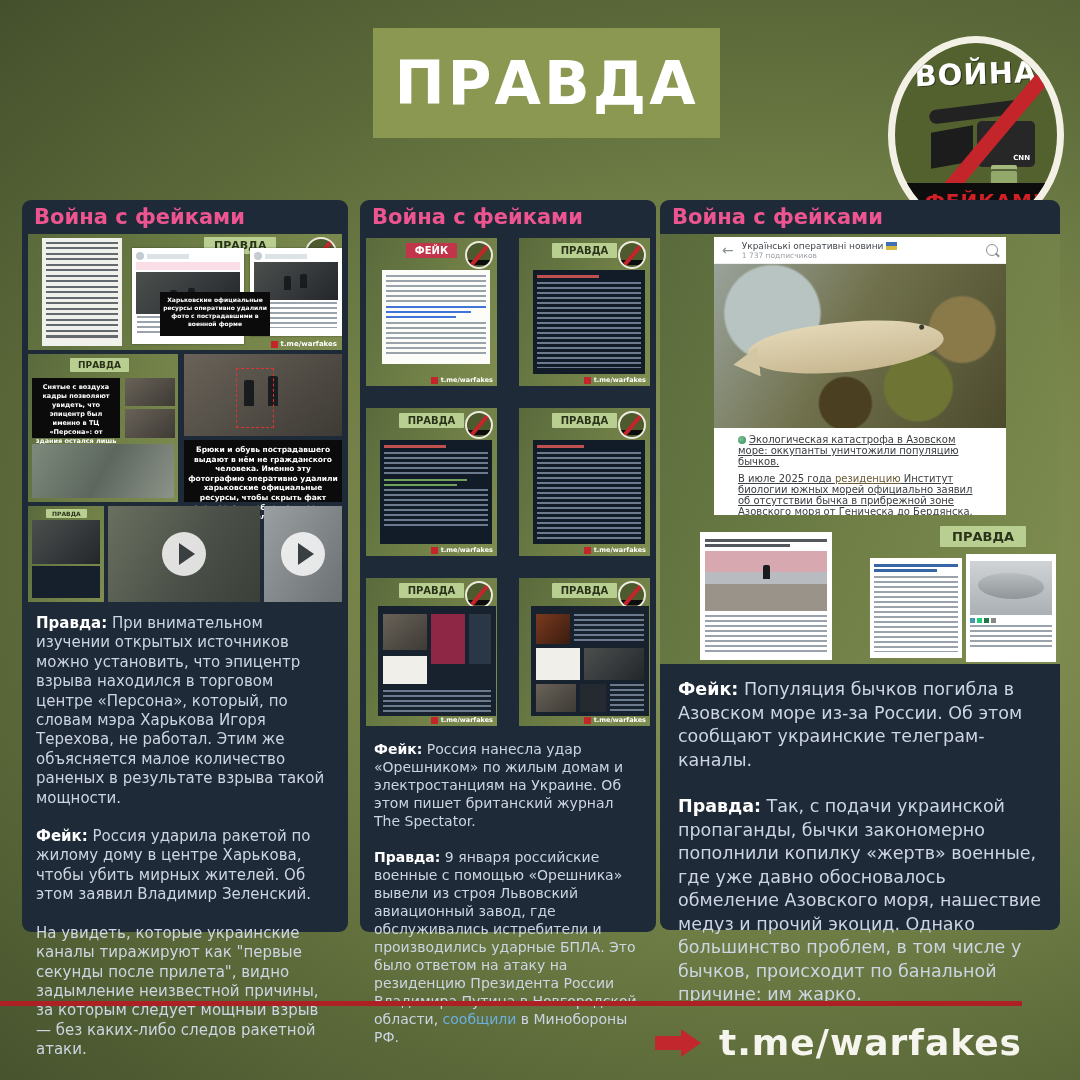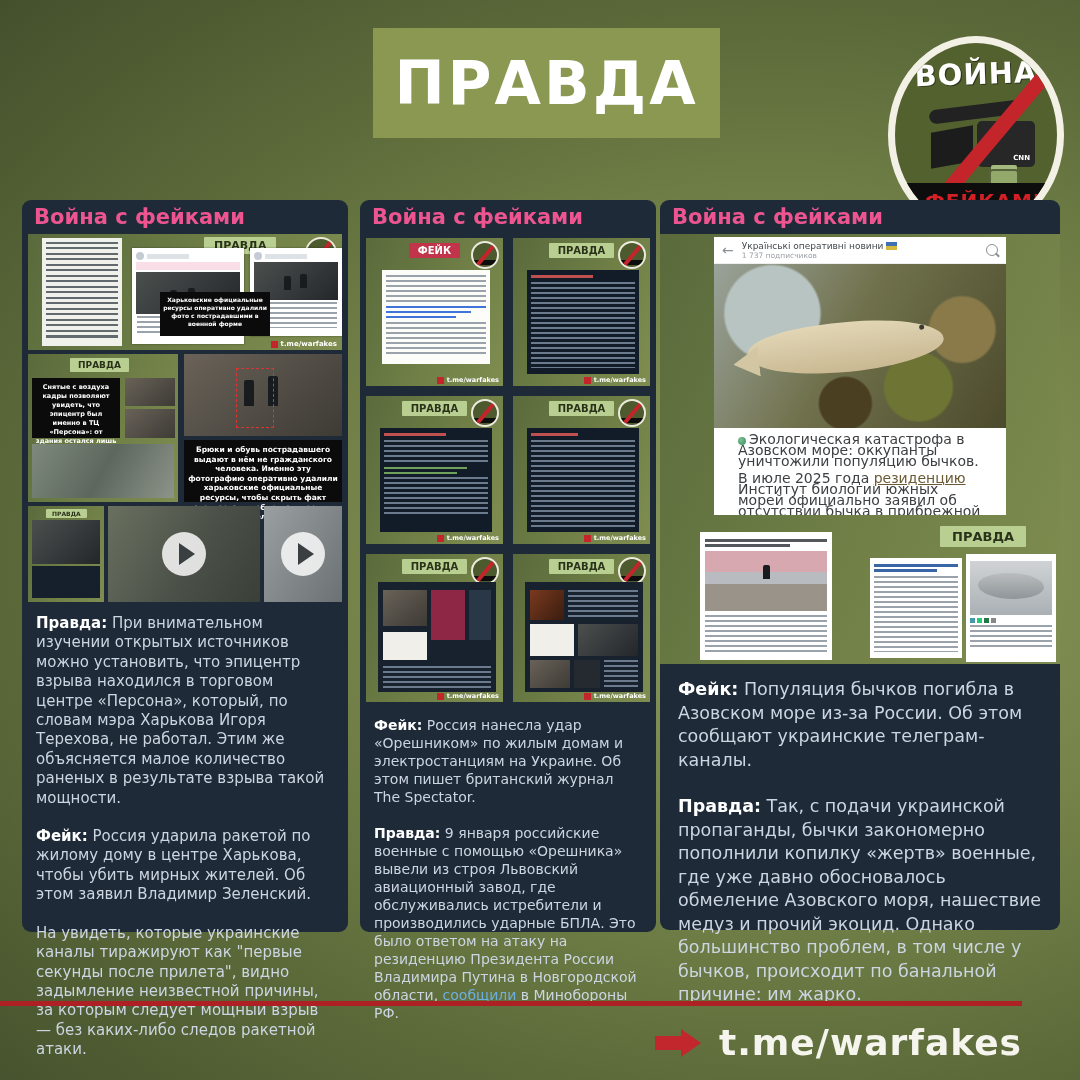--- a/index.html
+++ b/index.html
@@ -82,21 +82,21 @@
   .pillC{position:absolute;left:18px;top:3px;font-size:6px;padding:1px 6px;}
   .v1ph{position:absolute;left:4px;top:14px;width:68px;height:44px;}
   .v1tx{position:absolute;left:4px;top:60px;width:68px;height:32px;background:#16202c;}
   .v2{position:absolute;left:80px;top:0;width:152px;height:96px;background:linear-gradient(120deg,#6a705f 0%,#4b5148 55%,#3a3f38 100%);}
   .v3{position:absolute;left:236px;top:0;width:78px;height:96px;background:linear-gradient(120deg,#9aa0a2 0%,#7e8486 60%,#6c7274 100%);}
   #card1 .textblock{padding:12px 14px;font-size:15px;line-height:19.4px;}
   #card1 .textblock p{margin-bottom:19px;}
 
   
   #card2{left:360px;width:296px;height:732px;}
-  .c2-grid{display:grid;grid-template-columns:1fr 1fr;gap:10px;margin:4px 6px;}
+  .c2-grid{display:grid;grid-template-columns:1fr 1fr;gap:22px;margin:4px 6px;}
   .c2-tile{position:relative;height:148px;overflow:hidden;}
   .c2-pill{display:block;margin:5px auto 0 auto;width:max-content;font-size:10px;padding:2px 9px;}
   .c2-white{position:absolute;left:16px;top:32px;width:108px;height:94px;background:#fcfcf9;padding:5px 4px;box-sizing:border-box;}
   .sel{height:2px;background:#3f74d8;margin:3px 0 0 0;}
   .c2-navy{position:absolute;left:14px;top:32px;width:112px;height:104px;background:#121c28;padding:5px 4px;box-sizing:border-box;}
   .redline{height:3px;background:#c05050;width:60%;margin-bottom:4px;}
   .greenline{height:2px;background:#6fa05c;width:80%;margin:3px 0;}
   .c2-col{position:absolute;left:12px;top:28px;width:118px;height:110px;background:#18222f;}
   .mrect{position:absolute;}
   #card2 .textblock{padding:10px 14px;font-size:14px;line-height:18px;}
@@ -118,21 +118,21 @@
     background:radial-gradient(circle at 20% 30%,#b8c4c2 0 18%,transparent 19%),
       radial-gradient(circle at 70% 75%,#6d7434 0 14%,transparent 15%),
       radial-gradient(circle at 85% 40%,#8a7a4a 0 12%,transparent 13%),
       radial-gradient(circle at 45% 85%,#4b3f22 0 12%,transparent 13%),
       linear-gradient(120deg,#9aa39b 0%,#70714c 45%,#4c4a2c 100%);}
   .fish{position:absolute;left:34px;top:58px;width:196px;height:50px;background:linear-gradient(to bottom,#e2d6b6,#c9b992);
     border-radius:48% 70% 55% 70%;transform:rotate(-7deg);}
   .fish::after{content:"";position:absolute;right:18px;top:12px;width:5px;height:5px;border-radius:50%;background:#3a3a32;}
   .fish::before{content:"";position:absolute;left:-16px;top:14px;width:26px;height:30px;background:#d3c6a2;
     clip-path:polygon(100% 0,0 50%,100% 100%);}
-  .tg-text{padding:6px 24px;font-size:14px;line-height:11px;color:#3d4043;}
+  .tg-text{padding:6px 24px;font-size:10px;line-height:11px;color:#3d4043;text-decoration:underline;}
   .globe{display:inline-block;width:8px;height:8px;border-radius:50%;background:radial-gradient(circle at 35% 35%,#7fc08a,#2f8f6e);vertical-align:-1px;margin-right:3px;}
   .tg-link{text-decoration:underline;color:#6b5b35;}
   .c3-row{position:absolute;left:0;right:0;top:288px;height:140px;}
   .artL{position:absolute;left:40px;top:10px;width:132px;height:128px;background:#fff;padding:5px;box-sizing:border-box;}
   .artL .hl{height:3px;background:#54585c;margin:2px 0;}
   .beach{height:60px;margin:4px 0;position:relative;background:linear-gradient(to bottom,#d8a8b0 0 35%,#b8bcc0 35% 55%,#9a938a 55% 100%);}
   .beach .fig{left:58px;top:14px;}
   .pill3{position:absolute;left:280px;top:4px;font-size:13px;padding:3px 12px;}
   .artA{position:absolute;left:210px;top:36px;width:92px;height:100px;background:#fff;padding:4px;box-sizing:border-box;}
   .artA .bhl{height:3px;background:#3a66a8;margin:2px 0;}

